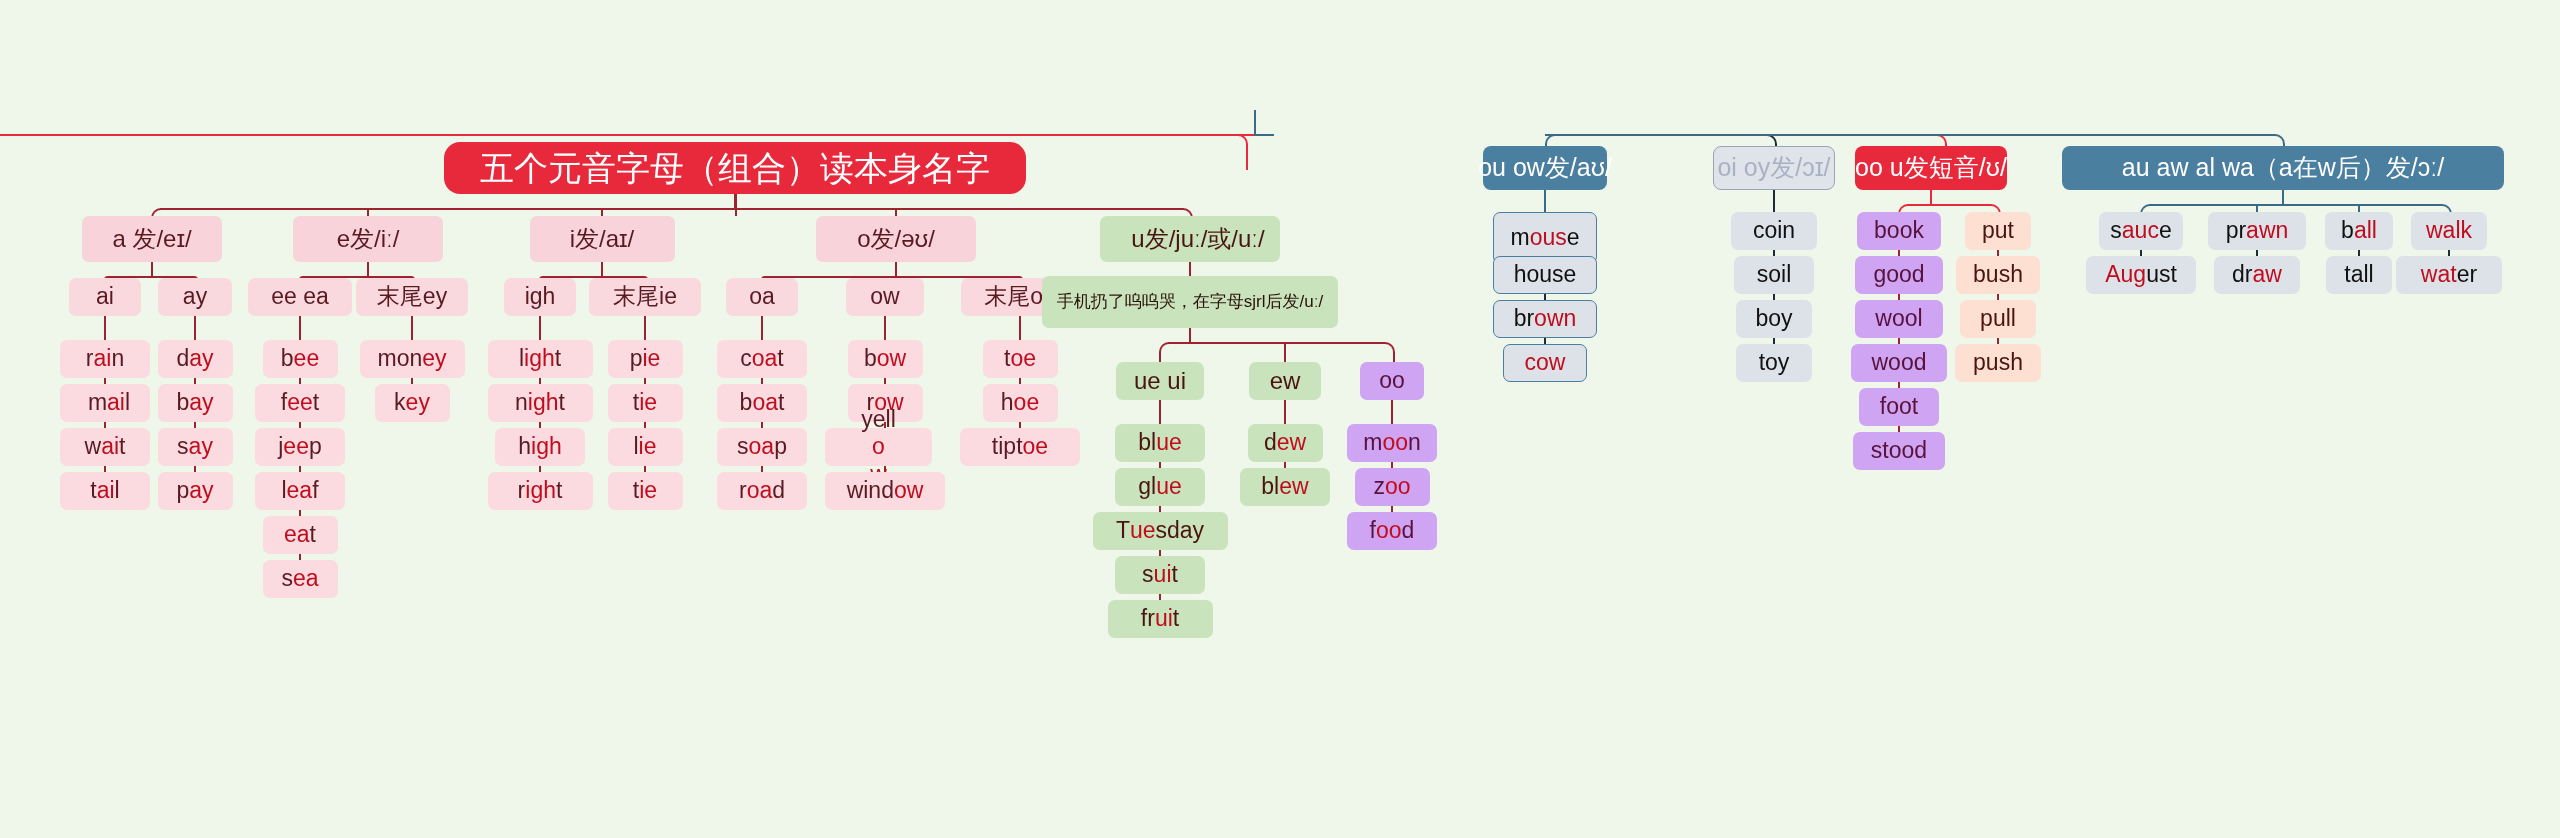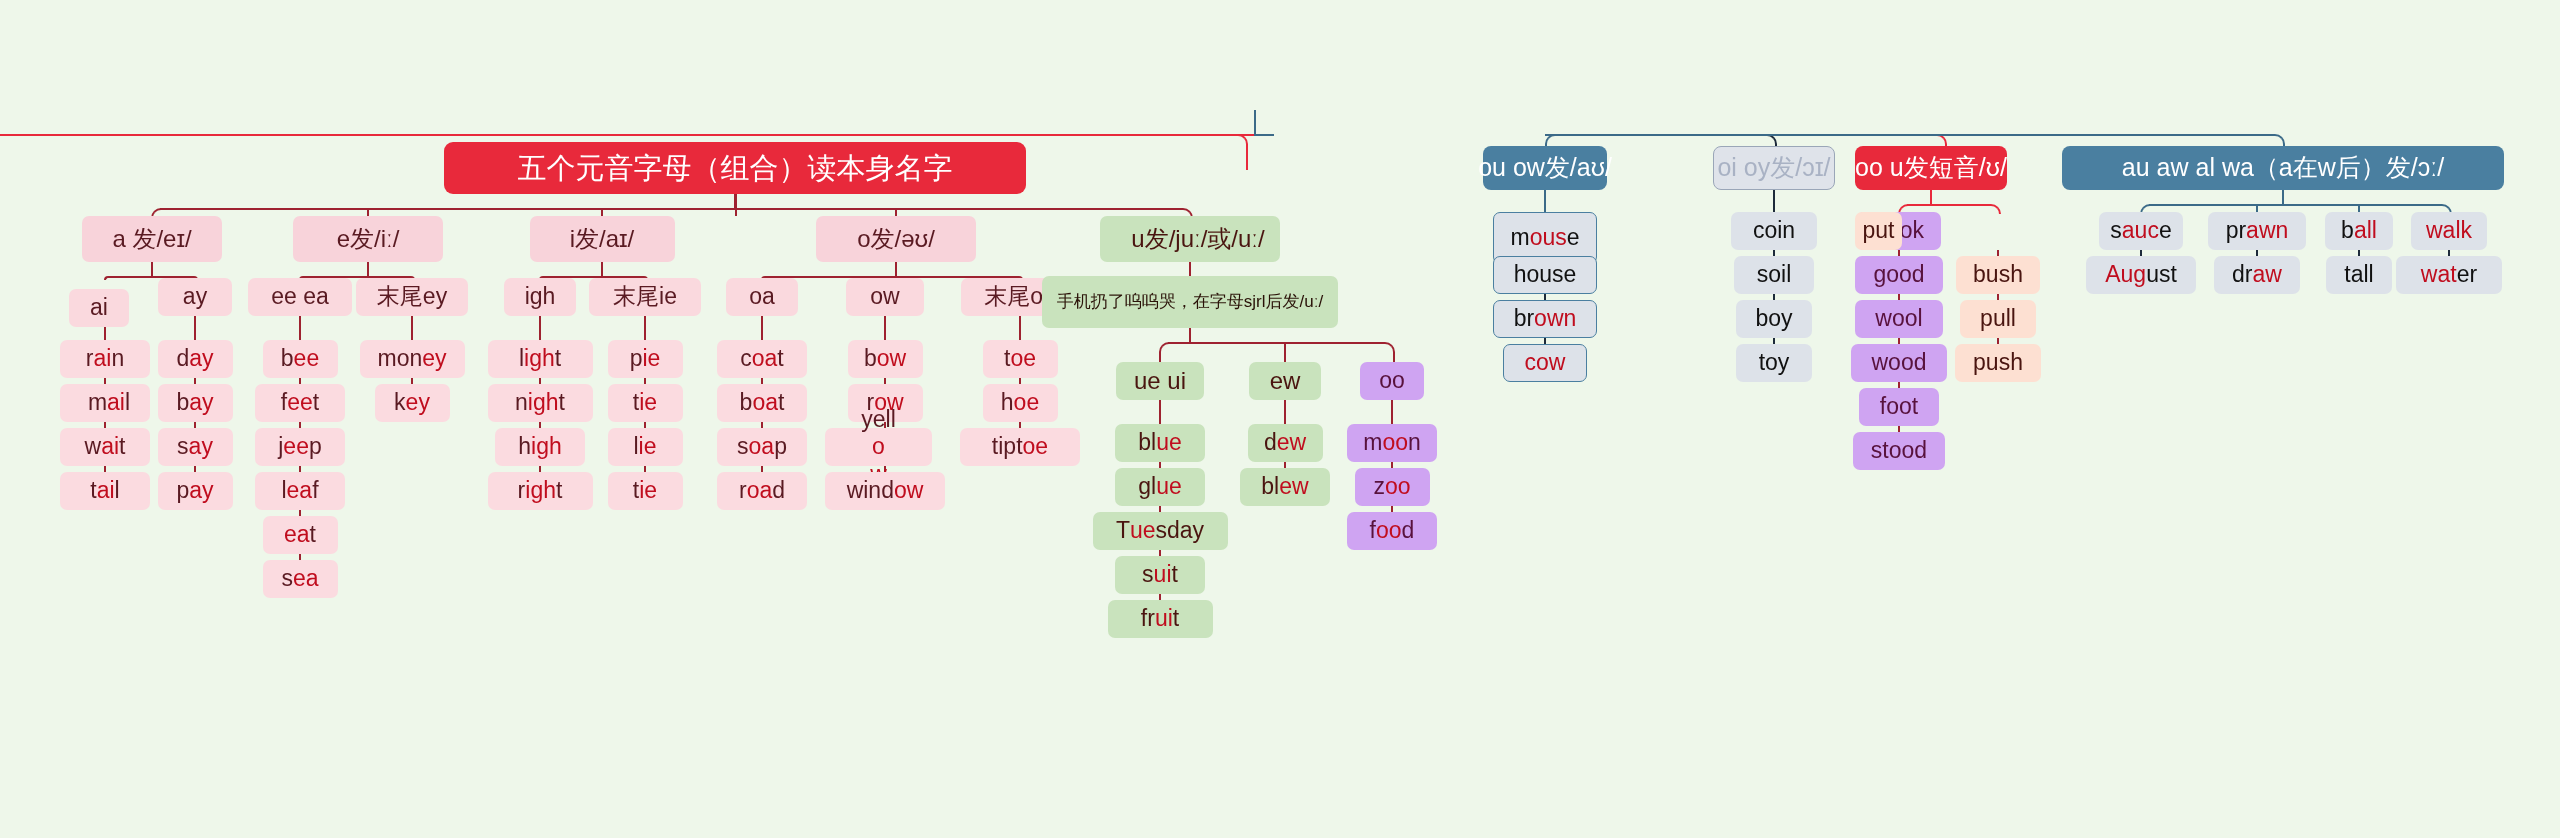--- a/index.html
+++ b/index.html
@@ -24,21 +24,21 @@
   }
 
   
   .n-root{
     background:#62cccc;color:#1a1a1a;
     font-size:32px;border-radius:9px;
   }
   
   .n-red{
     background:#e8293b;color:#ffffff;
-    font-size:29px;border-radius:9px;font-weight:400;
+    font-size:34px;border-radius:16px;font-weight:400;
   }
   
   .n-blue{
     background:#4a7fa0;color:#ffffff;font-size:25px;border-radius:8px;
   }
   
   .n-greyhdr{
     background:#dfe3ea;color:#a9b2c4;font-size:25px;border-radius:8px;
     border:1.6px solid #9aa6b8;
   }
@@ -99,21 +99,21 @@
     <div class="elb" style="left: 150.8px; top: 208px; width: 9px; height: 8px; border-top: 2.4px solid rgb(158, 34, 48); border-right: none; border-bottom: none; border-left: 2.4px solid rgb(158, 34, 48); border-top-left-radius: 10px;"></div>
     <div class="ln v-red" style="left: 366.8px; top: 208px; height: 8px;"></div>
     <div class="ln v-red" style="left: 600.8px; top: 208px; height: 8px;"></div>
     <div class="ln v-red" style="left: 894.8px; top: 208px; height: 8px;"></div>
     <div class="elb" style="left: 1181px; top: 208px; width: 10px; height: 8px; border-top: 2.4px solid rgb(158, 34, 48); border-right: 2.4px solid rgb(158, 34, 48); border-bottom: none; border-left: none; border-top-right-radius: 10px;"></div>
     <div class="node n-pink" style="left: 82px; top: 216px; width: 140px; height: 46px;">a 发/eɪ/</div>
     <div class="ln v-red" style="left: 150.8px; top: 262px; height: 14px;"></div>
     <div class="ln h-red" style="left: 113px; top: 276px; width: 74px;"></div>
     <div class="elb" style="left: 103.8px; top: 276px; width: 9px; height: 2px; border-top: 2.4px solid rgb(158, 34, 48); border-right: none; border-bottom: none; border-left: 2.4px solid rgb(158, 34, 48); border-top-left-radius: 10px;"></div>
     <div class="elb" style="left: 186px; top: 276px; width: 10px; height: 2px; border-top: 2.4px solid rgb(158, 34, 48); border-right: 2.4px solid rgb(158, 34, 48); border-bottom: none; border-left: none; border-top-right-radius: 10px;"></div>
-    <div class="node n-pink2" style="left: 69px; top: 278px; width: 60px; height: 38px; margin-top: 11px;">ai</div>
+    <div class="node n-pink2" style="left: 69px; top: 278px; width: 72px; height: 38px;">ai</div>
     <div class="ln v-red" style="left: 103.8px; top: 316px; height: 24px;"></div>
     <div class="node n-pinkword" style="left: 60px; top: 340px; width: 90px; height: 38px;">r<span class="hl">a</span><span class="hl">i</span>n</div>
     <div class="ln v-red" style="left: 103.8px; top: 378px; height: 6px;"></div>
     <div class="node n-pinkword" style="left: 60px; top: 384px; width: 90px; height: 38px; padding-left: 8px;">m<span class="hl">a</span><span class="hl">i</span>l</div>
     <div class="ln v-red" style="left: 103.8px; top: 422px; height: 6px;"></div>
     <div class="node n-pinkword" style="left: 60px; top: 428px; width: 90px; height: 38px;">w<span class="hl">a</span><span class="hl">i</span>t</div>
     <div class="ln v-red" style="left: 103.8px; top: 466px; height: 6px;"></div>
     <div class="node n-pinkword" style="left: 60px; top: 472px; width: 90px; height: 38px;">t<span class="hl">a</span><span class="hl">i</span>l</div>
     <div class="node n-pink2" style="left: 158px; top: 278px; width: 74px; height: 38px;">ay</div>
     <div class="ln v-red" style="left: 193.8px; top: 316px; height: 24px;"></div>
@@ -266,21 +266,21 @@
     <div class="ln v-red" style="left: 1897.8px; top: 250px; height: 6px;"></div>
     <div class="node n-purple" style="left: 1855px; top: 256px; width: 88px; height: 38px;">good</div>
     <div class="ln v-red" style="left: 1897.8px; top: 294px; height: 6px;"></div>
     <div class="node n-purple" style="left: 1855px; top: 300px; width: 88px; height: 38px;">wool</div>
     <div class="ln v-red" style="left: 1897.8px; top: 338px; height: 6px;"></div>
     <div class="node n-purple" style="left: 1851px; top: 344px; width: 96px; height: 38px;">wood</div>
     <div class="ln v-red" style="left: 1897.8px; top: 382px; height: 6px;"></div>
     <div class="node n-purple" style="left: 1859px; top: 388px; width: 80px; height: 38px;">foot</div>
     <div class="ln v-red" style="left: 1897.8px; top: 426px; height: 6px;"></div>
     <div class="node n-purple" style="left: 1853px; top: 432px; width: 92px; height: 38px;">stood</div>
-    <div class="node n-peach" style="left: 1855px; top: 212px; width: 47px; height: 38px;">put</div>
+    <div class="node n-peach" style="left: 1965px; top: 212px; width: 66px; height: 38px;">put</div>
     <div class="ln v-red" style="left: 1996.8px; top: 250px; height: 6px;"></div>
     <div class="node n-peach" style="left: 1956px; top: 256px; width: 84px; height: 38px;">bush</div>
     <div class="ln v-red" style="left: 1996.8px; top: 294px; height: 6px;"></div>
     <div class="node n-peach" style="left: 1960px; top: 300px; width: 76px; height: 38px;">pull</div>
     <div class="ln v-red" style="left: 1996.8px; top: 338px; height: 6px;"></div>
     <div class="node n-peach" style="left: 1955px; top: 344px; width: 86px; height: 38px;">push</div>
     <div class="node n-blue" style="left: 2062px; top: 146px; width: 442px; height: 44px;">au aw al wa（a在w后）发/ɔː/</div>
     <div class="elb" style="left: 1545px; top: 134px; width: 738px; height: 12px; border-top: 2.4px solid rgb(59, 106, 136); border-right: 2.4px solid rgb(59, 106, 136); border-bottom: none; border-left: none; border-top-right-radius: 10px;"></div>
     <div class="ln v-blue" style="left: 2281.8px; top: 190px; height: 14px;"></div>
     <div class="ln h-blue" style="left: 2149px; top: 204px; width: 292px;"></div>

